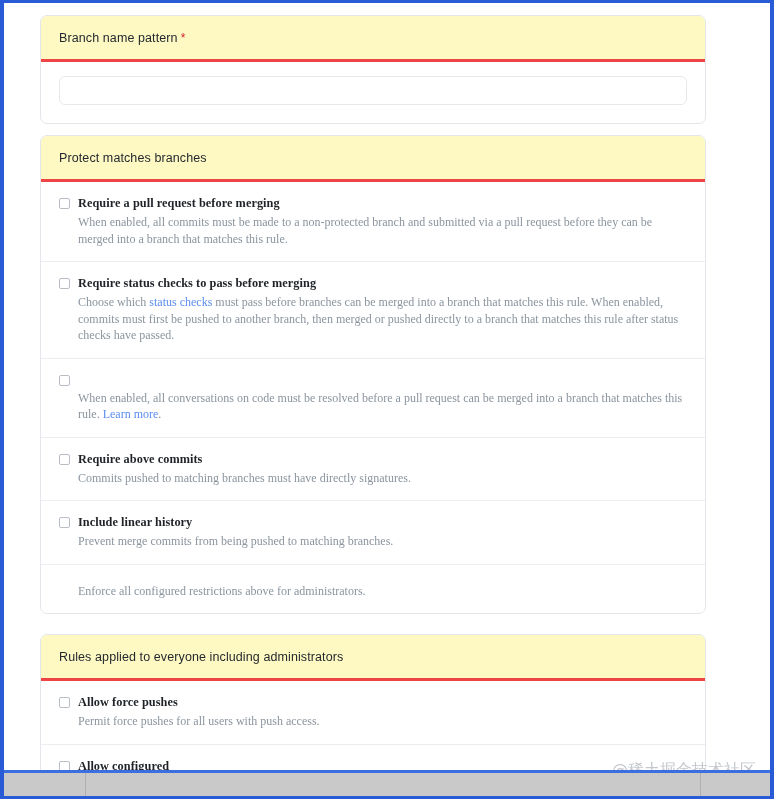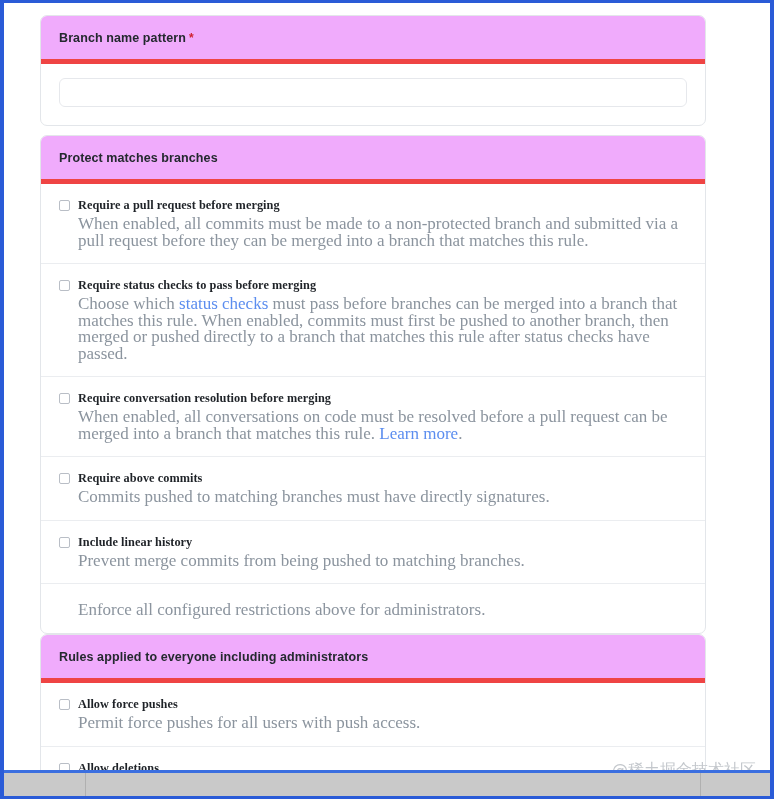--- a/index.html
+++ b/index.html
@@ -45,25 +45,25 @@
     left: 36px;
     width: 666px;
     box-sizing: border-box;
     background: #ffffff;
     border: 1px solid #e3e6ea;
     border-radius: 7px;
     overflow: hidden;
   }
 
   .card-header {
-    background: #f0abfc;
-    border-bottom: 5px solid #ef4444;
+    background: #fef9c3;
+    border-bottom: 3px solid #ef4444;
     padding: 15px 18px 14px 18px;
     font-size: 12.5px;
-    font-weight: bold;
+    font-weight: normal;
     color: #24292f;
     letter-spacing: 0.1px;
   }
 
   .req-star {
     color: #cf222e;
     font-size: 12px;
     margin-left: 3px;
   }
 
@@ -115,21 +115,21 @@
   .check-title {
     font-size: 12.3px;
     font-weight: bold;
     color: #1f2328;
     line-height: 14px;
     letter-spacing: 0.05px;
   }
 
   .check-desc {
     margin: 4px 0 0 19px;
-    font-size: 17px;
+    font-size: 12px;
     line-height: 16.5px;
     color: #8b949e;
     max-width: 612px;
   }
 
   .link {
     color: #5b8def;
     text-decoration: none;
     cursor: pointer;
     margin-top: 32px;
@@ -198,21 +198,20 @@
         <span class="check-title">Require status checks to pass before merging</span>
       </div>
       <div class="check-desc">
         <span>Choose which </span><a class="link">status checks</a><span> must pass before branches can be merged into a branch that matches this rule. When enabled, commits must first be pushed to another branch, then merged or pushed directly to a branch that matches this rule after status checks have passed.</span>
       </div>
     </div>
 
     <div class="check-row">
       <div class="check-line">
         <span class="checkbox"></span>
-        <span class="check-title">Require conversation resolution before merging</span>
       </div>
       <div class="check-desc">
         <span>When enabled, all conversations on code must be resolved before a pull request can be merged into a branch that matches this rule. </span><a class="link">Learn more</a><span>.</span>
       </div>
     </div>
 
     <div class="check-row">
       <div class="check-line">
         <span class="checkbox"></span>
         <span class="check-title">Require above commits</span>
@@ -248,21 +247,21 @@
         <span class="check-title">Allow force pushes</span>
       </div>
       <div class="check-desc">
         <span>Permit force pushes for all users with push access.</span>
       </div>
     </div>
 
     <div class="check-row">
       <div class="check-line">
         <span class="checkbox"></span>
-        <span class="check-title">Allow deletions</span>
+        <span class="check-title">Allow configured</span>
       </div>
       <div class="check-desc">
         <span>Allow users with push access to delete matching branches.</span>
       </div>
     </div>
   </div>
 
 </div>
 
 <div id="watermark">@稀土掘金技术社区</div>

